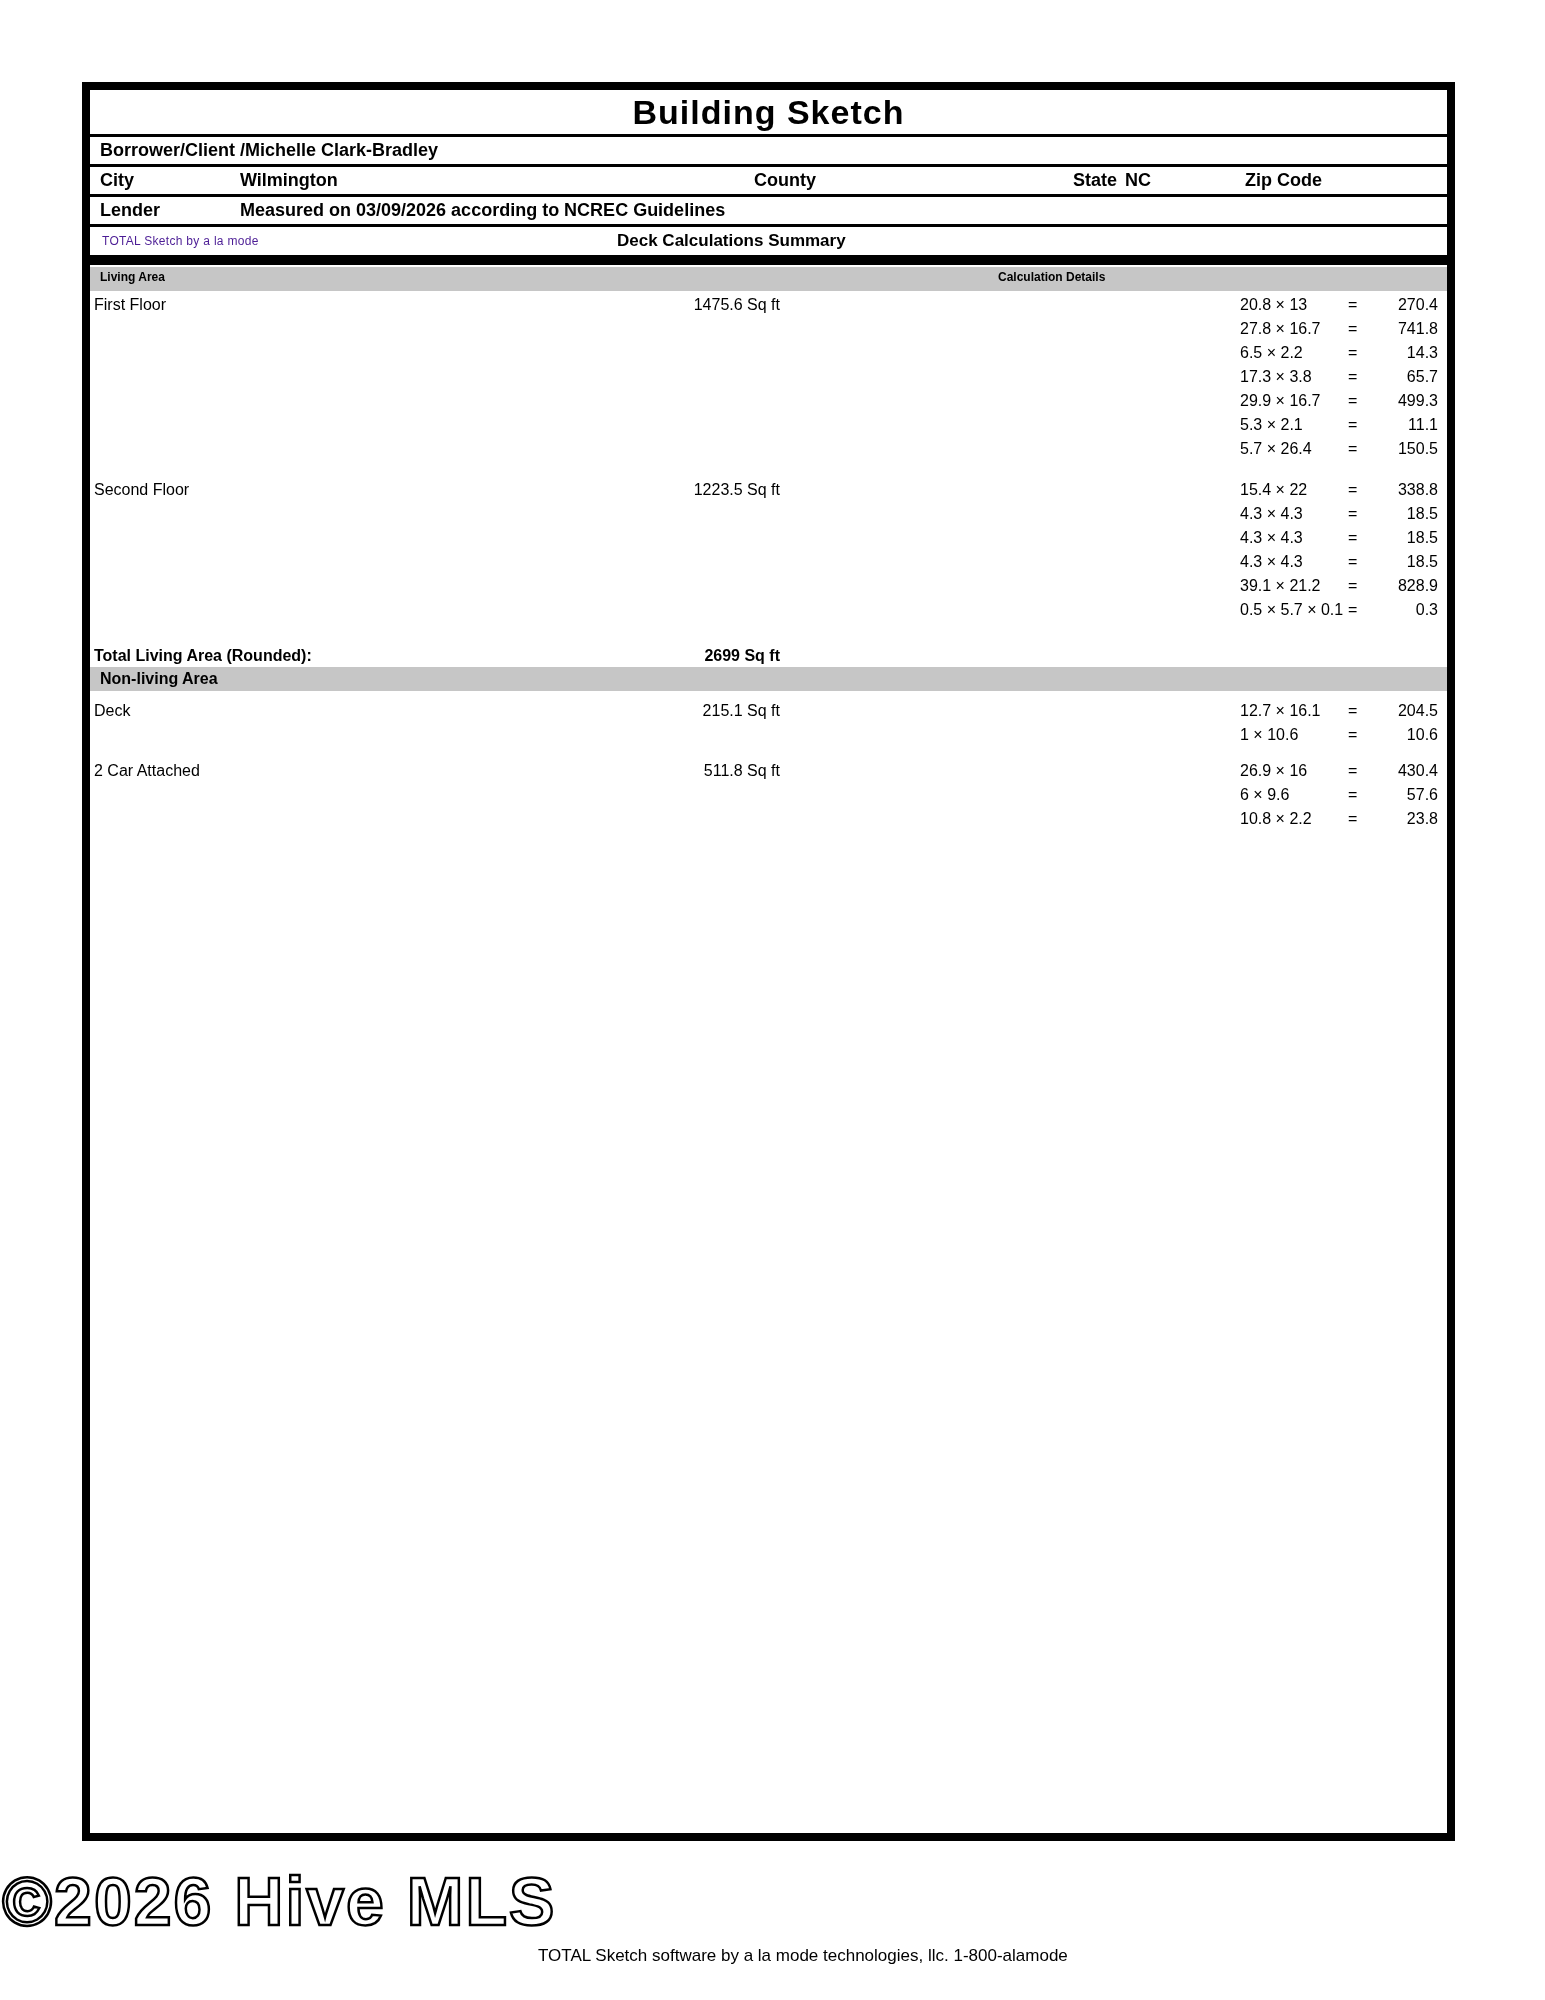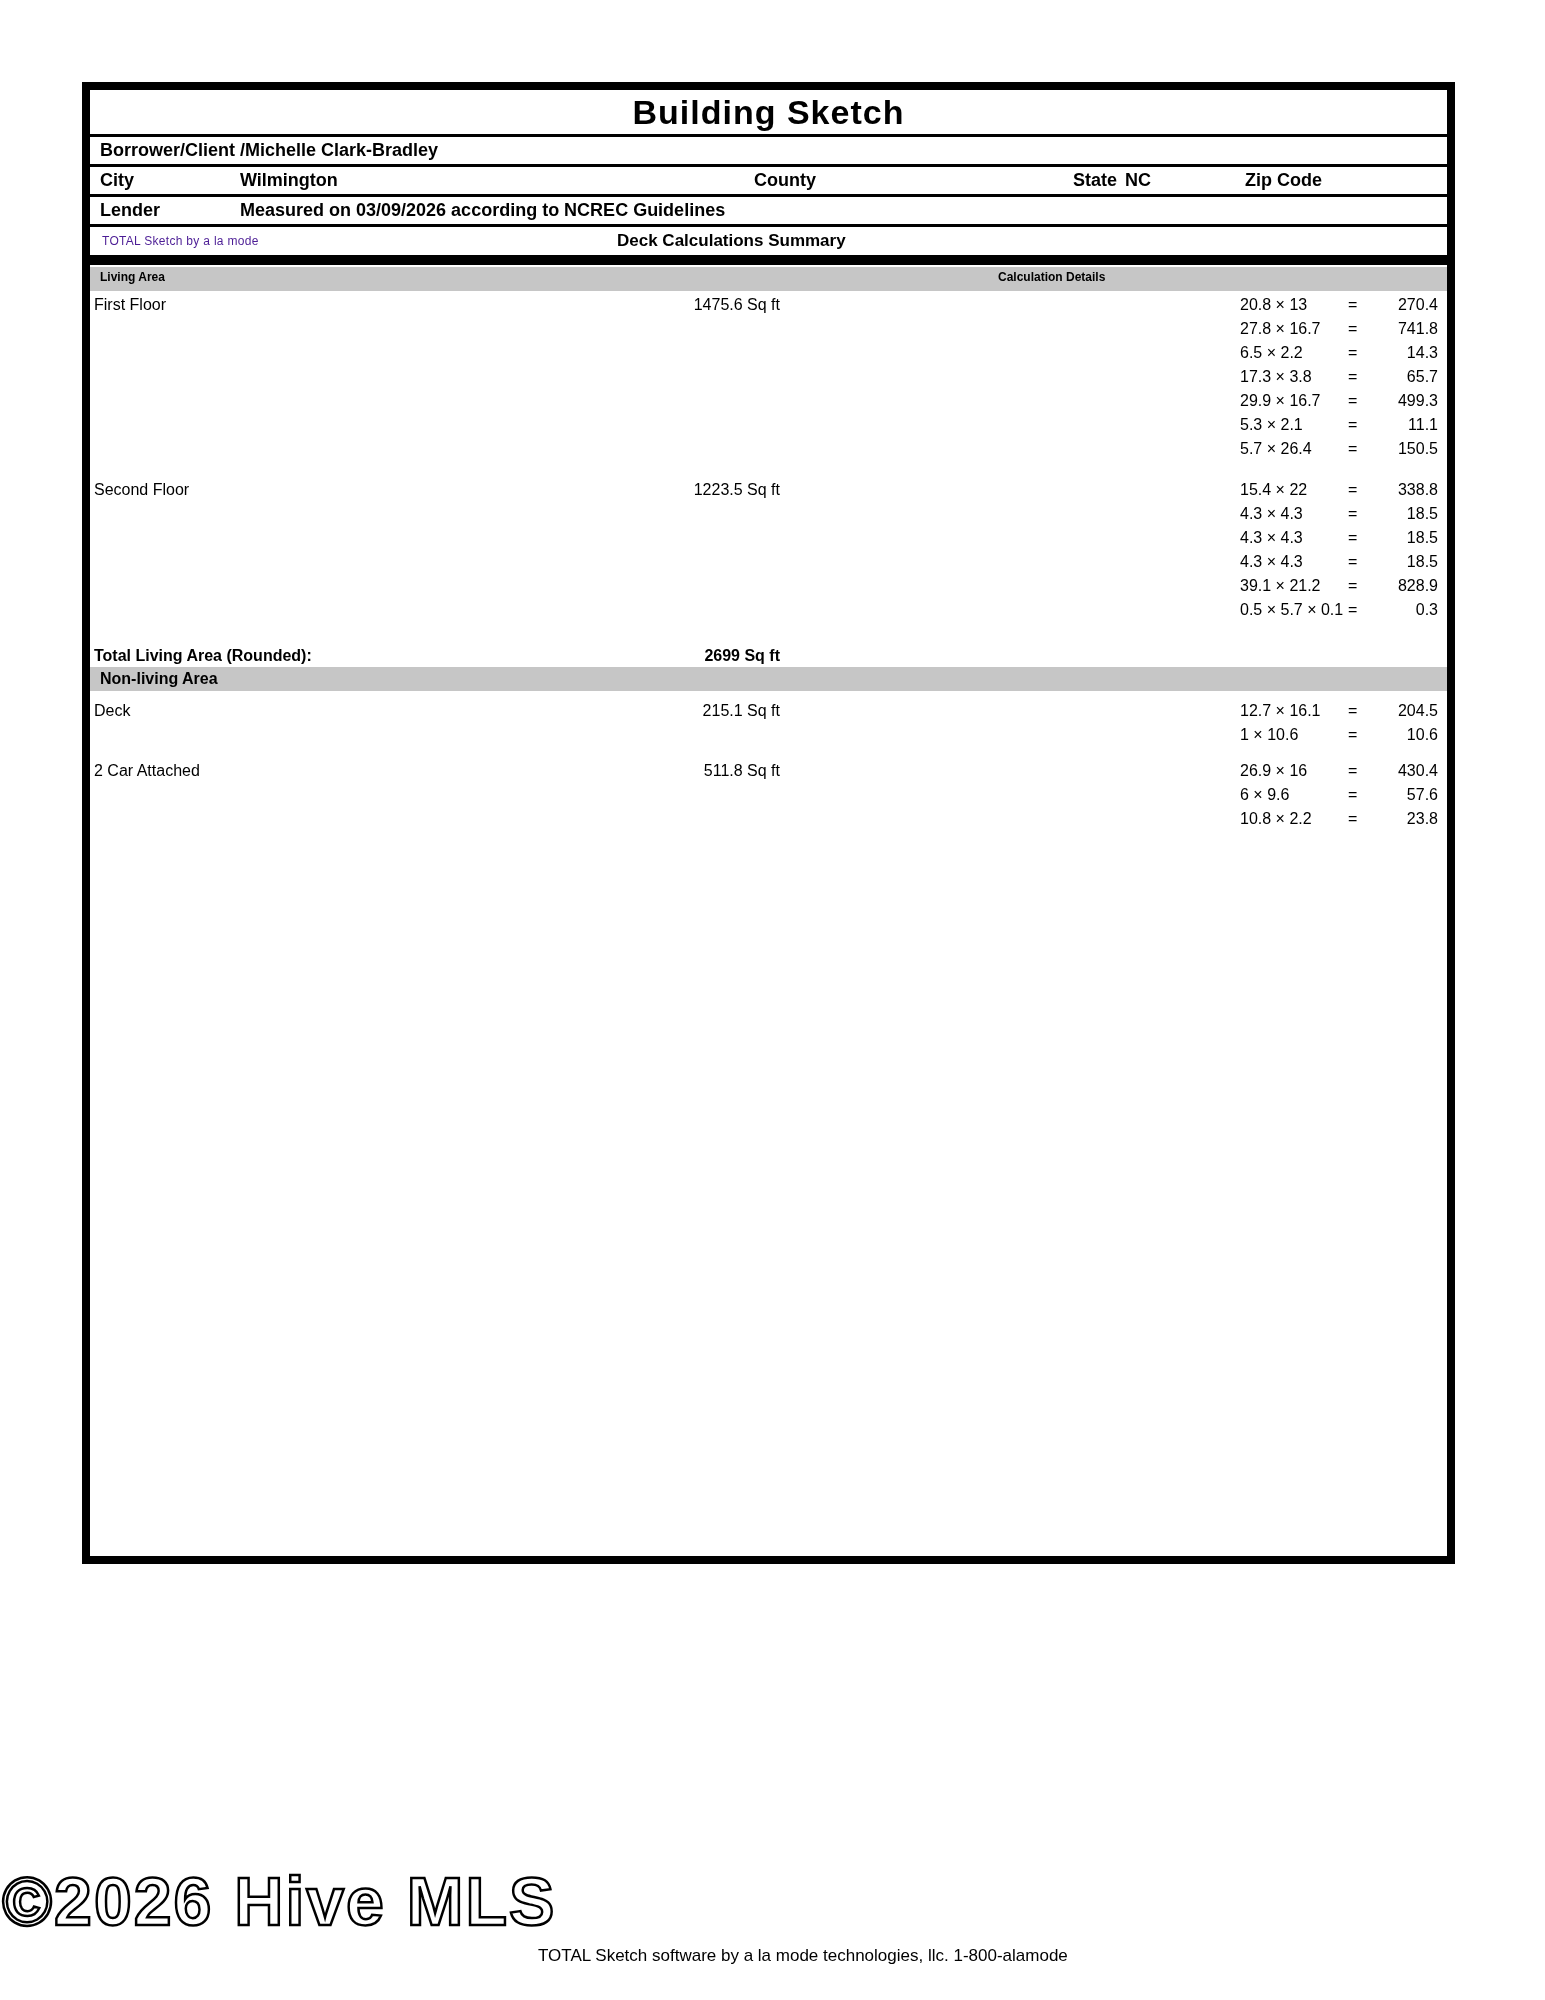--- a/index.html
+++ b/index.html
@@ -1,18 +1,18 @@
 <!DOCTYPE html>
 <html><head>
 <meta charset="utf-8">
 <style>
   html,body{margin:0;padding:0;background:#fff;}
   #canvas{position:relative;width:1545px;height:2000px;background:#fff;overflow:hidden;
           font-family:"Liberation Sans","DejaVu Sans",sans-serif;color:#000;}
-  .page-frame{position:absolute;left:82px;top:82px;width:1373px;height:1482px;
+  .page-frame{position:absolute;left:82px;top:82px;width:1373px;height:1759px;
               border:8px solid #000;box-sizing:border-box;background:#fff;}
   .title-row{height:44px;border-bottom:3px solid #000;display:flex;align-items:center;justify-content:center;}
   .title-row .t{font-size:34px;font-weight:bold;letter-spacing:1px;}
   .info-row{position:relative;height:27px;border-bottom:3px solid #000;font-weight:bold;font-size:18px;}
   .info-row span{position:absolute;top:3px;white-space:nowrap;}
   .lbl{left:10px;}
   .val{left:150px;}
   .county-lbl{left:664px;}
   .state-lbl{left:983px;}
   .state-val{left:1035px;}

